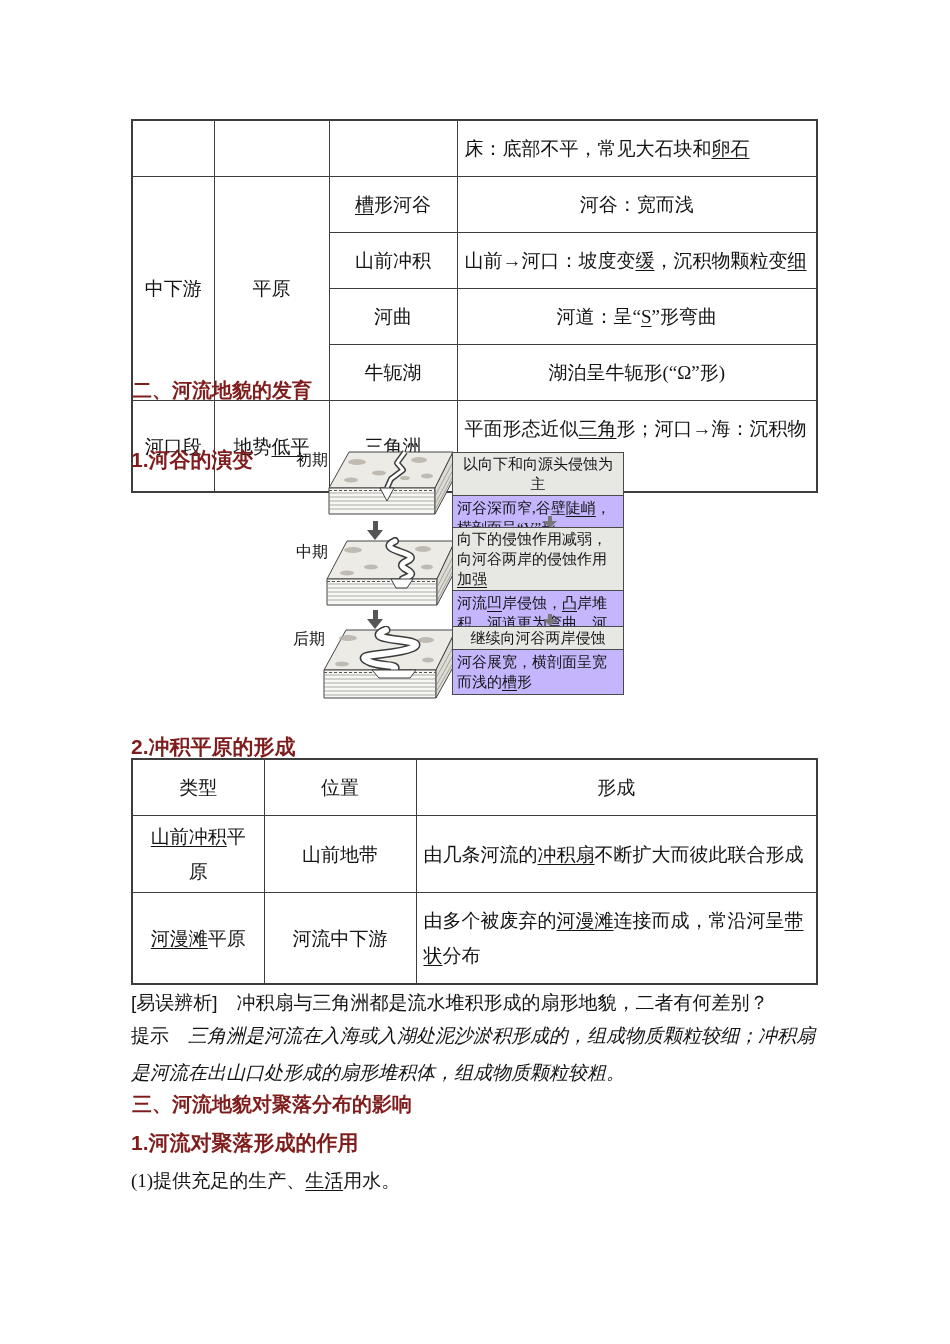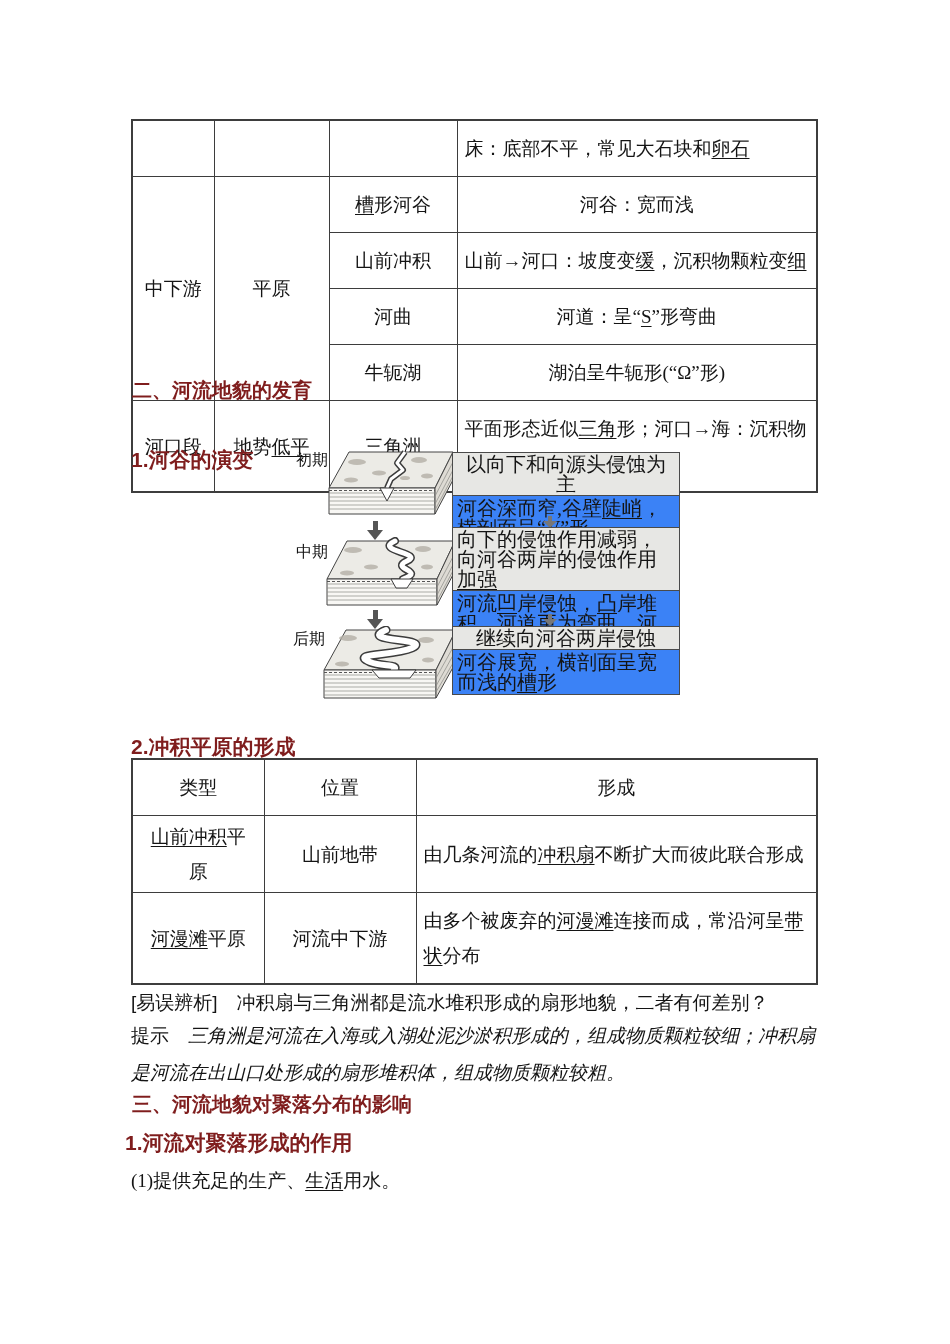--- a/index.html
+++ b/index.html
@@ -30,21 +30,21 @@
   .hd-sans { font-family:"Liberation Sans","DejaVu Sans",sans-serif; font-weight:bold; color:#7f1d1d; }
   .hd-20 { font-size:20px; }
   .hd-21 { font-size:21px; }
   .para { font-size:19px; line-height:37px; }
   .u { text-decoration:underline; text-decoration-thickness:1px; text-underline-offset:3px; }
   .b { font-family:"Liberation Sans","DejaVu Sans",sans-serif; font-weight:normal; font-style:normal;margin-top:40px; }
   .k { font-style:italic; }
   .stage-label { font-size:16px; }
 
   
-  .fbox { position:absolute; width:228px; border:1px solid #4a4a4a; background:#3b82f6; font-size:20px; }
+  .fbox { position:absolute; width:172px; border:1px solid #4a4a4a; background:#c4b5fd; font-size:15px; }
   .fbox-h { background:#e7e7e4; border-bottom:1px solid #4a4a4a; text-align:center; line-height:20px; padding:1px 4px; }
   .fbox-b { line-height:20px; padding:2px 4px; text-align:left; }
 
   .arrow-icon { position:absolute; }
 </style>
 </head>
 <body>
 
 <div class="page">
 
@@ -236,16 +236,16 @@
         <td><span>河流中下游</span></td>
         <td class="ta-left"><span>由多个被废弃的</span><span class="u">河漫滩</span><span>连接而成，常沿河呈</span><span class="u">带状</span><span>分布</span></td>
       </tr>
     </tbody>
   </table>
 
   <p class="abs para" style="left:131px; top:984px; width:689px;"><span class="b">[易误辨析]</span><span>　冲积扇与三角洲都是流水堆积形成的扇形地貌，二者有何差别？</span></p>
   <p class="abs para" style="left:131px; top:1017px; width:689px;"><span class="b">提示</span><span class="k">　三角洲是河流在入海或入湖处泥沙淤积形成的，组成物质颗粒较细；冲积扇是河流在出山口处形成的扇形堆积体，组成物质颗粒较粗。</span></p>
 
   <div class="abs hd-sans hd-20" style="left:132px; top:1091px;">三、河流地貌对聚落分布的影响</div>
-  <div class="abs hd-sans hd-21" style="left:125px; top:1129px;">1.河流对聚落形成的作用</div>
+  <div class="abs hd-sans hd-21" style="left:131px; top:1129px;">1.河流对聚落形成的作用</div>
   <p class="abs para" style="left:131px; top:1162px; width:689px;"><span>(1)提供充足的生产、</span><span class="u">生活</span><span>用水。</span></p>
 
 </div>
 
 </body></html>

